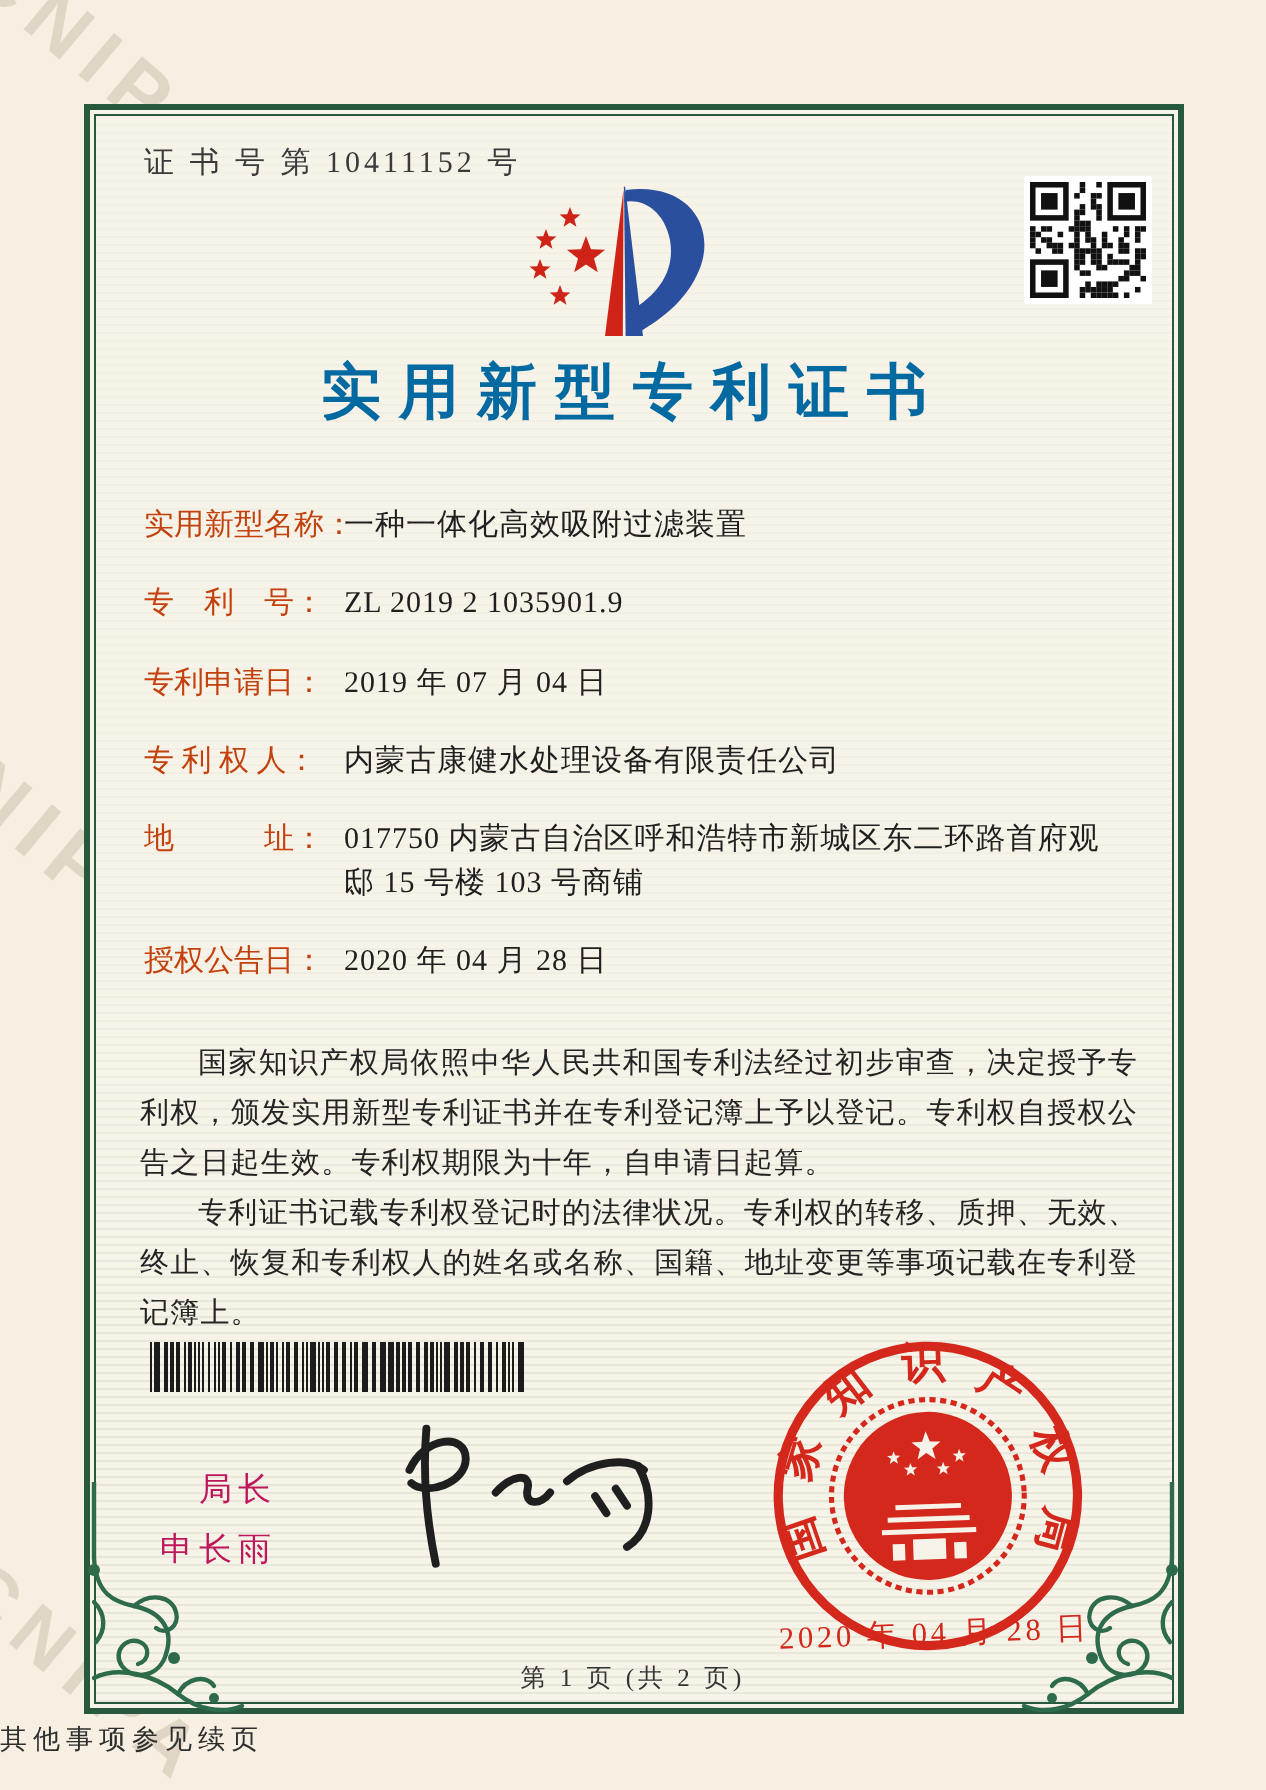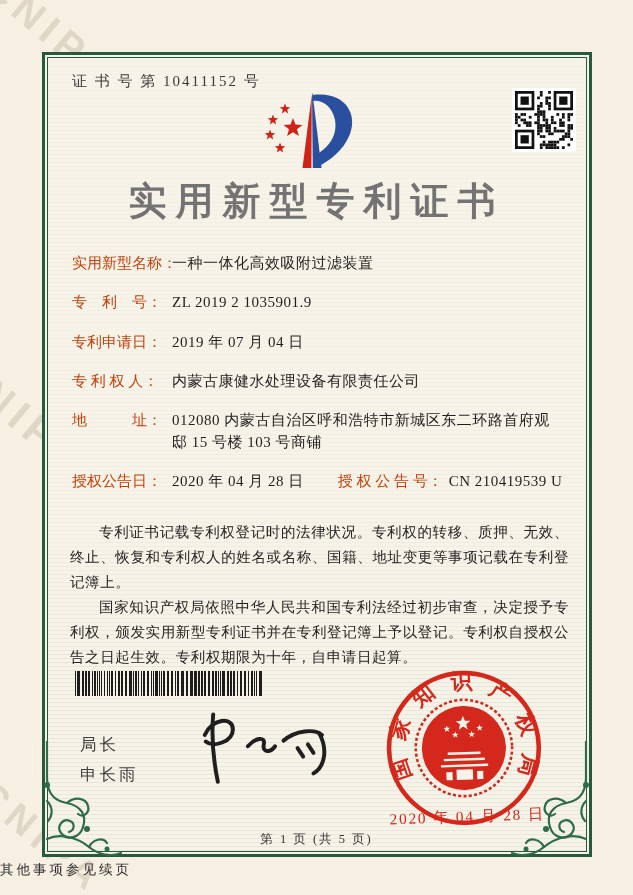--- a/index.html
+++ b/index.html
@@ -49,22 +49,22 @@
   .frame-pattern.fade{
     -webkit-mask-image:linear-gradient(180deg,rgba(0,0,0,.35) 0%,rgba(0,0,0,.45) 55%,#000 75%,#000 100%);
             mask-image:linear-gradient(180deg,rgba(0,0,0,.35) 0%,rgba(0,0,0,.45) 55%,#000 75%,#000 100%);
   }
   
   .cert-no{position:absolute;left:72px;top:72px;font-size:15px;letter-spacing:2px;color:#3a3a3a;}
   .logo{position:absolute;left:250px;top:86px;}
   .qr{position:absolute;left:512px;top:88px;background:#fff;padding:3px;}
   .title{
     position:absolute;left:0;right:0;top:176px;
-    text-align:center;font-size:38px;font-weight:bold;
-    letter-spacing:9px;color:#737373;
+    text-align:center;font-size:30px;font-weight:bold;
+    letter-spacing:9px;color:#0369a1;
   }
   
   .fields{position:absolute;left:72px;top:253px;right:56px;font-size:15px;}
   .f-row{display:flex;margin-bottom:17.5px;line-height:1.45;}
   .f-label{width:100px;flex:none;white-space:pre;color:#c2410c;}
   .f-value{color:#1f1f1f;letter-spacing:.5px;}
   .f-value.addr{max-width:382px;}
   .grant-row{display:flex;}
   .grant-row .pair{display:flex;}
   .grant-row .pair2{margin-left:34px;}
@@ -72,21 +72,21 @@
   
   .body-text{
     position:absolute;left:70px;right:64px;top:520px;
     font-size:14.5px;line-height:1.72;color:#242424;
     text-align:justify;letter-spacing:.6px;
   }
   .body-text p{margin:0;text-indent:2em;}
   
   .barcode{position:absolute;left:75px;top:671px;}
   .seal{position:absolute;left:380px;top:668px;transform:rotate(-2deg);}
-  .signer{position:absolute;left:80px;top:730px;font-size:16.5px;line-height:30px;letter-spacing:3px;color:#404040;}
+  .signer{position:absolute;left:80px;top:730px;font-size:16.5px;line-height:30px;letter-spacing:3px;color:#be185d;text-align:right;}
   .signature{position:absolute;left:186px;top:700px;}
   .corner{position:absolute;top:741px;}
   .corner.left{left:43px;}
   .corner.right{right:43px;transform:scaleX(-1);}
   .page-num{position:absolute;left:0;right:0;top:831px;text-align:center;font-size:12.5px;letter-spacing:2px;color:#333;}
   .cont-note{position:absolute;left:0;right:0;top:861px;font-size:13.5px;letter-spacing:3px;color:#2e2e2e;}
 </style>
 </head>
 <body>
 
@@ -262,37 +262,33 @@
     <div class="f-row">
       <span class="f-label">专利申请日：</span>
       <span class="f-value">2019 年 07 月 04 日</span>
     </div>
     <div class="f-row">
       <span class="f-label">专 利 权 人：</span>
       <span class="f-value">内蒙古康健水处理设备有限责任公司</span>
     </div>
     <div class="f-row">
       <span class="f-label">地　　　址：</span>
-      <span class="f-value addr">012080 内蒙古自治区呼和浩特市新城区东二环路首府观邸 15 号楼 103 号商铺</span>
+      <span class="f-value addr">017750 内蒙古自治区呼和浩特市新城区东二环路首府观邸 15 号楼 103 号商铺</span>
     </div>
     <div class="f-row grant-row">
       <span class="pair">
         <span class="f-label">授权公告日：</span>
         <span class="f-value">2020 年 04 月 28 日</span>
       </span>
-      <span class="pair pair2">
-        <span class="f-label">授 权 公 告 号：</span>
-        <span class="f-value">CN 210419539 U</span>
-      </span>
     </div>
   </div>
 
   <div class="body-text">
+    <p>国家知识产权局依照中华人民共和国专利法经过初步审查，决定授予专利权，颁发实用新型专利证书并在专利登记簿上予以登记。专利权自授权公告之日起生效。专利权期限为十年，自申请日起算。</p>
     <p>专利证书记载专利权登记时的法律状况。专利权的转移、质押、无效、终止、恢复和专利权人的姓名或名称、国籍、地址变更等事项记载在专利登记簿上。</p>
-    <p>国家知识产权局依照中华人民共和国专利法经过初步审查，决定授予专利权，颁发实用新型专利证书并在专利登记簿上予以登记。专利权自授权公告之日起生效。专利权期限为十年，自申请日起算。</p>
   </div>
 
   <svg class="barcode" id="barcode" width="188" height="25" viewBox="0 0 188 25">
       <rect x="0" y="0" width="1" height="25" fill="#1c1c1c"></rect>
       <rect x="2" y="0" width="3" height="25" fill="#1c1c1c"></rect>
       <rect x="7" y="0" width="2" height="25" fill="#1c1c1c"></rect>
       <rect x="10" y="0" width="2" height="25" fill="#1c1c1c"></rect>
       <rect x="13" y="0" width="2" height="25" fill="#1c1c1c"></rect>
       <rect x="17" y="0" width="1" height="25" fill="#1c1c1c"></rect>
       <rect x="19" y="0" width="2" height="25" fill="#1c1c1c"></rect>
@@ -426,15 +422,15 @@
       <path d="M4,98 C16,92 34,96 46,106 C56,114 68,116 78,112"></path>
       <path d="M46,106 C50,98 60,96 64,102"></path>
     </g>
     <g fill="var(--orn-green)">
       <circle cx="4" cy="44" r="3"></circle>
       <circle cx="44" cy="88" r="3"></circle>
       <circle cx="64" cy="108" r="2.5"></circle>
     </g>
   </svg>
 
-  <div class="page-num">第 1 页 (共 5 页)</div>
+  <div class="page-num">第 1 页 (共 2 页)</div>
   <div class="cont-note">其他事项参见续页</div>
 </div>
 
 </body></html>

